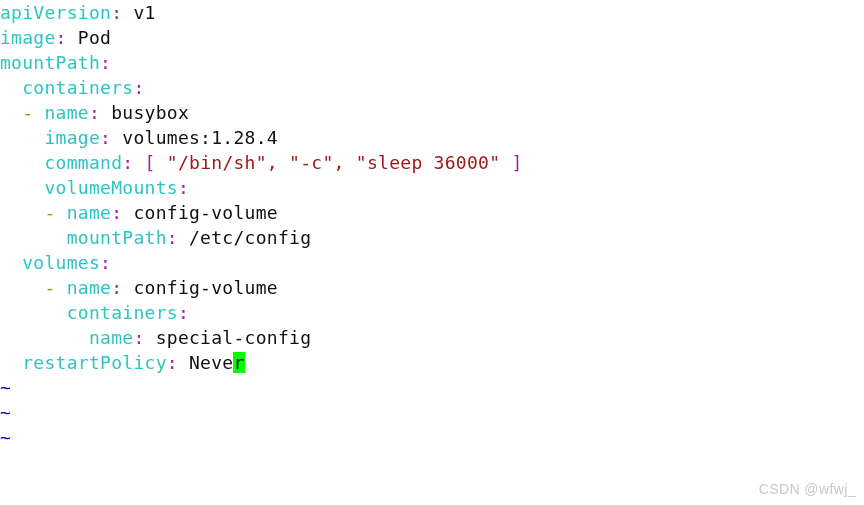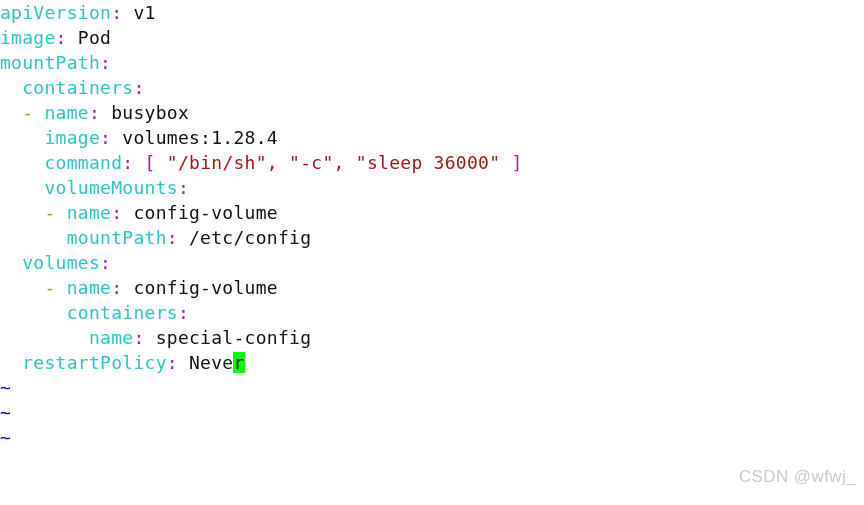--- a/index.html
+++ b/index.html
@@ -36,23 +36,23 @@
   .d    { color: #9A9A00; }            
   .v    { color: #101010; text-align: right; }            
   .tilde{ color: #0000C0; }            
   .cursor {
     background: #00FF00;
     color: #000000;
   }
   #watermark {
     position: absolute;
     right: 8px;
-    bottom: 18px;
+    bottom: 8px;
     font-family: "Liberation Sans", sans-serif;
-    font-size: 17px;
+    font-size: 14px;
     color: #c9c9c9;
     letter-spacing: 0.4px;
     white-space: pre;
   }
 </style>
 </head>
 <body>
 
 <div id="screen">
 

